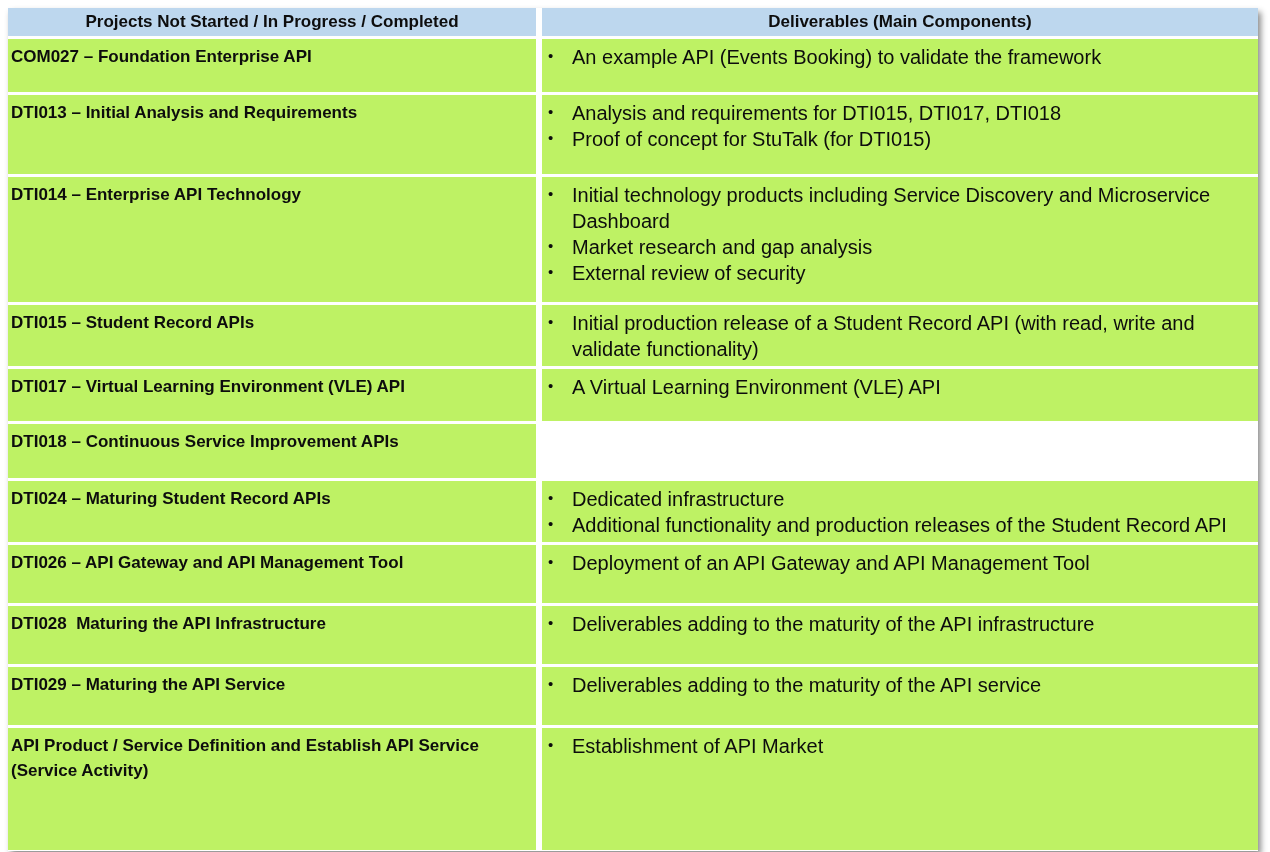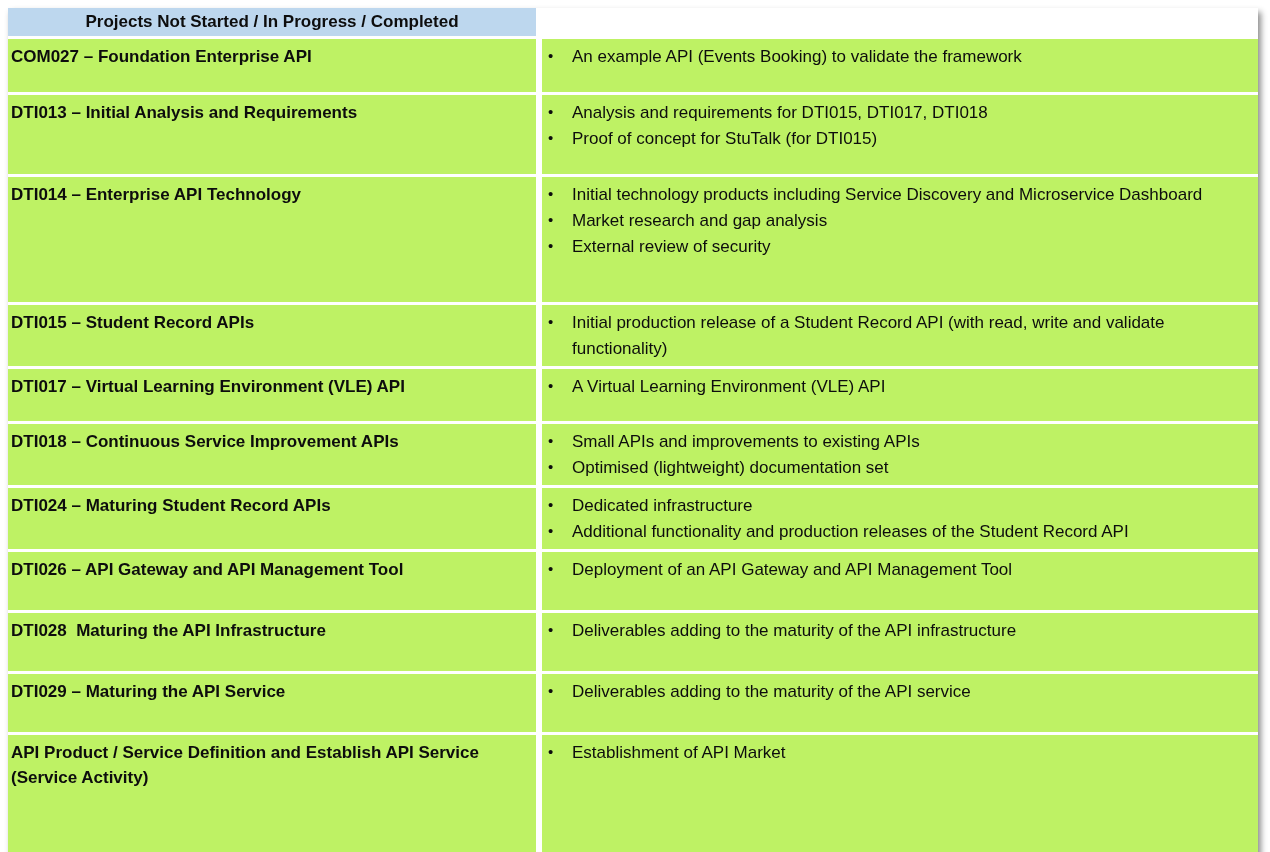--- a/index.html
+++ b/index.html
@@ -52,40 +52,41 @@
     line-height: 25px;
     padding: 5px 6px 4px 3px;
   }
   .deliverables-cell {
     padding: 5px 8px 4px 0;
   }
   ul.bullets {
     list-style: none;
   }
   ul.bullets li {
-    font-size: 17px;
+    font-size: 20px;
     line-height: 26px;
     padding-left: 30px;
     position: relative;
   }
   ul.bullets li::before {
     content: "\2022";
     position: absolute;
     left: 6px;
     top: -1px;
     font-size: 15px;
   }
 </style>
 </head>
 <body>
 
 <div class="page">
   <div class="table">
     <div class="thead">
       <div class="th col-left">Projects Not Started / In Progress / Completed</div>
+      <div class="th col-right">Deliverables (Main Components)</div>
     </div>
     <div id="tbody">
         <div class="tr" style="min-height: 53px;">
           <div class="td col-left project-cell">COM027 – Foundation Enterprise API</div>
           <div class="td col-right deliverables-cell">
             <ul class="bullets">
               <li>An example API (Events Booking) to validate the framework</li>
             </ul>
           </div>
         </div>
@@ -119,26 +120,20 @@
         <div class="tr" style="min-height: 52px;">
           <div class="td col-left project-cell">DTI017 – Virtual Learning Environment (VLE) API</div>
           <div class="td col-right deliverables-cell">
             <ul class="bullets">
               <li>A Virtual Learning Environment (VLE) API</li>
             </ul>
           </div>
         </div>
         <div class="tr" style="min-height: 54px;">
           <div class="td col-left project-cell">DTI018 – Continuous Service Improvement APIs</div>
-          <div class="td col-right deliverables-cell">
-            <ul class="bullets">
-              <li>Small APIs and improvements to existing APIs</li>
-              <li>Optimised (lightweight) documentation set</li>
-            </ul>
-          </div>
         </div>
         <div class="tr" style="min-height: 61px;">
           <div class="td col-left project-cell">DTI024 – Maturing Student Record APIs</div>
           <div class="td col-right deliverables-cell">
             <ul class="bullets">
               <li>Dedicated infrastructure</li>
               <li>Additional functionality and production releases of the Student Record API</li>
             </ul>
           </div>
         </div>

